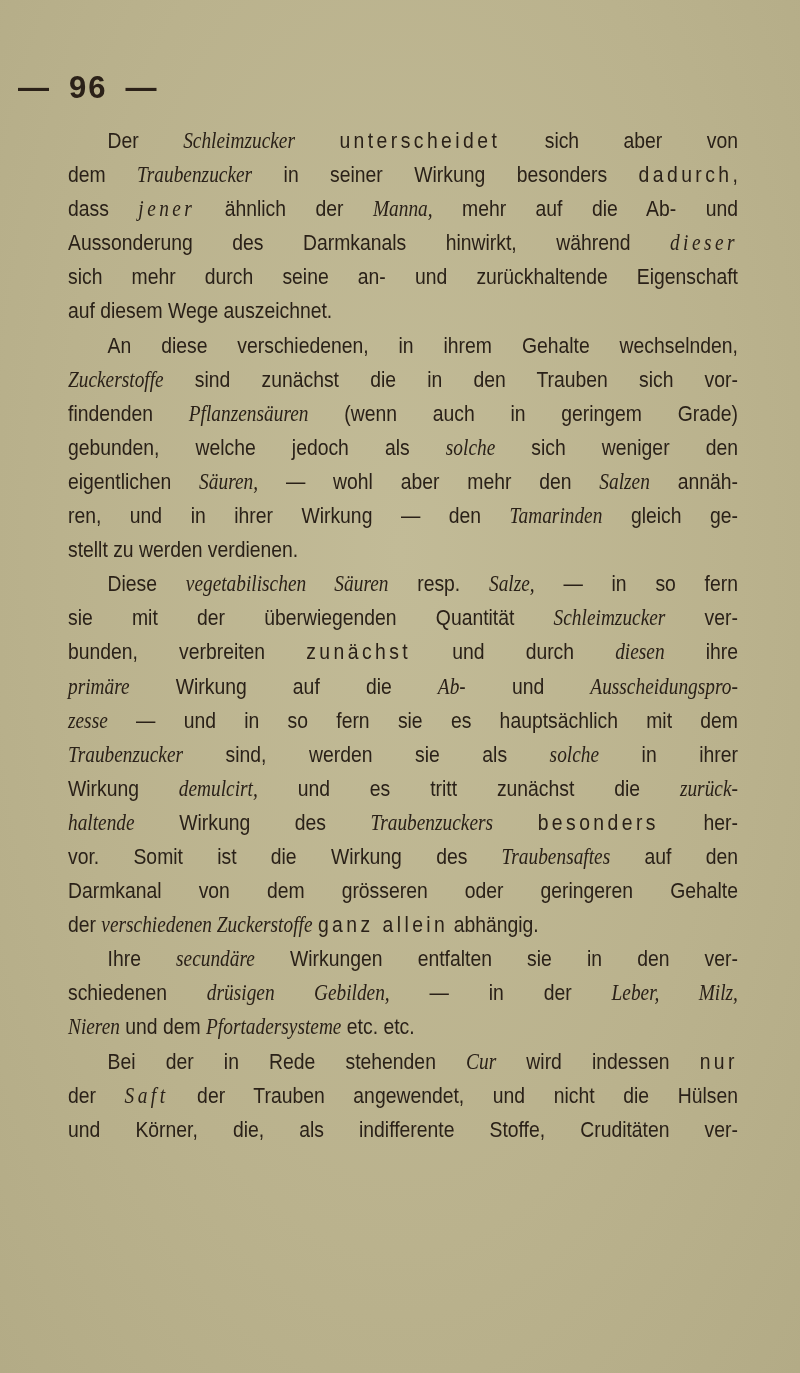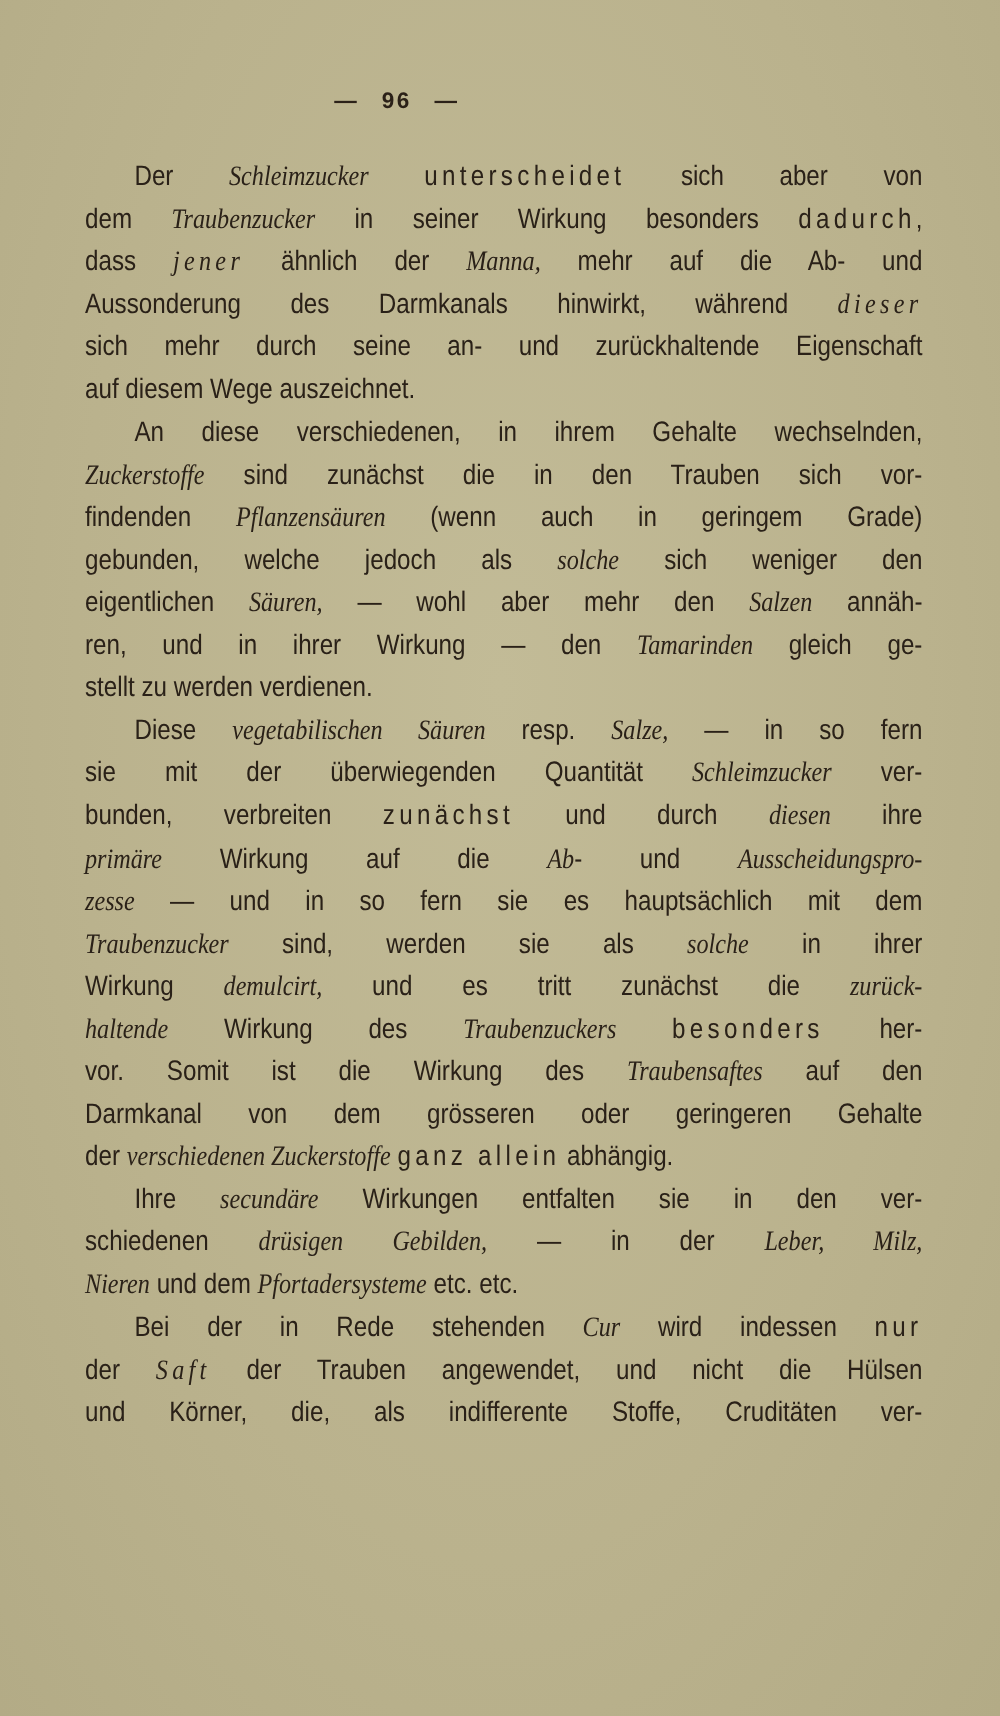--- a/index.html
+++ b/index.html
@@ -6,21 +6,21 @@
   body {
     width: 800px; height: 1373px; overflow: hidden;
     background: #bdb590;
     background-image: radial-gradient(ellipse at 50% 40%, #c2bb97 0%, #bab28d 60%, #b3ab86 100%);
     font-family: "Liberation Serif", "DejaVu Serif", serif;
     color: #2a2118;
     position: relative;
   }
   .page-number {
     position: absolute; top: 70px; left: 0; width: 635px;
-    text-align: center; font-size: 18px; font-weight: bold;
+    text-align: left; font-size: 31px; font-weight: bold;
     letter-spacing: 2px; color: #2b2118;
     font-family: "Liberation Sans Narrow", "Liberation Sans", sans-serif;
   }
   .page-number .dash { display: inline-block; margin: 0 18px; font-weight: bold; }
   .text-block {
     position: absolute; left: 68px; top: 124px; width: 670px;
   }
   .line {
     height: 34.1px; line-height: 34.1px; font-size: 22.5px;
     white-space: nowrap; text-align: justify; text-align-last: justify;

